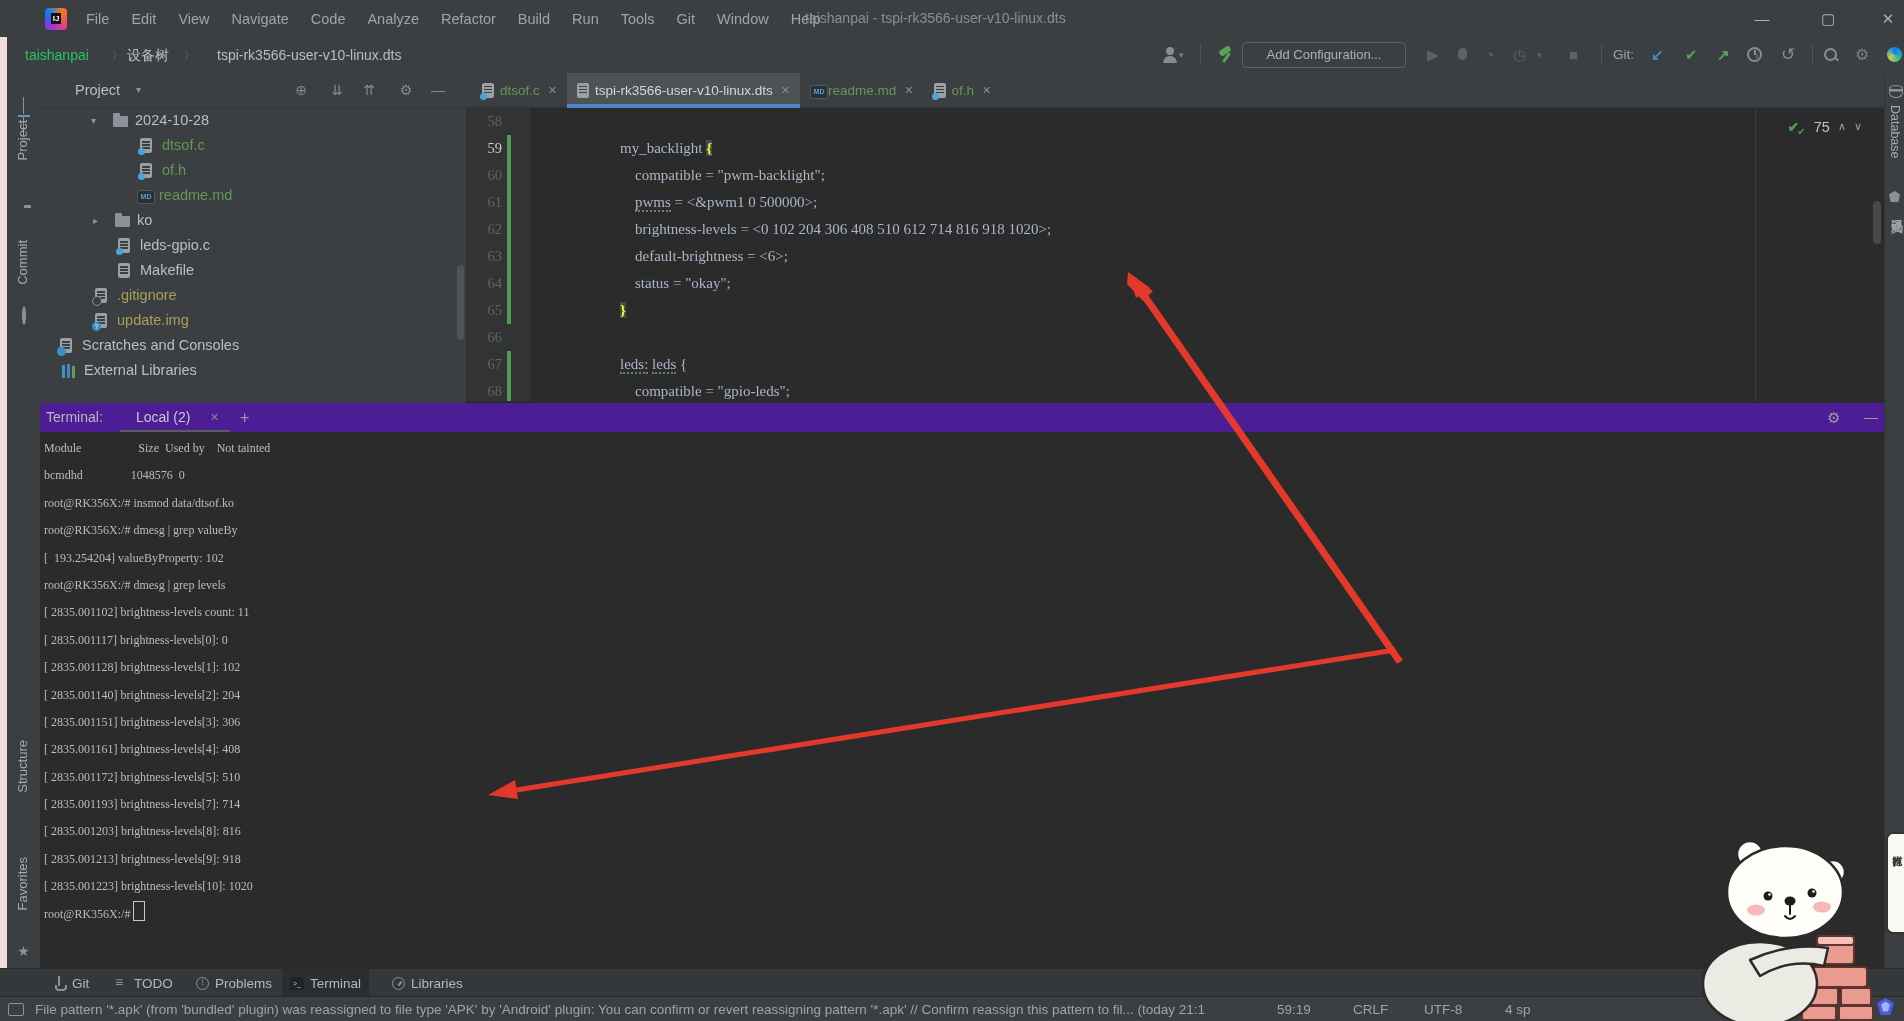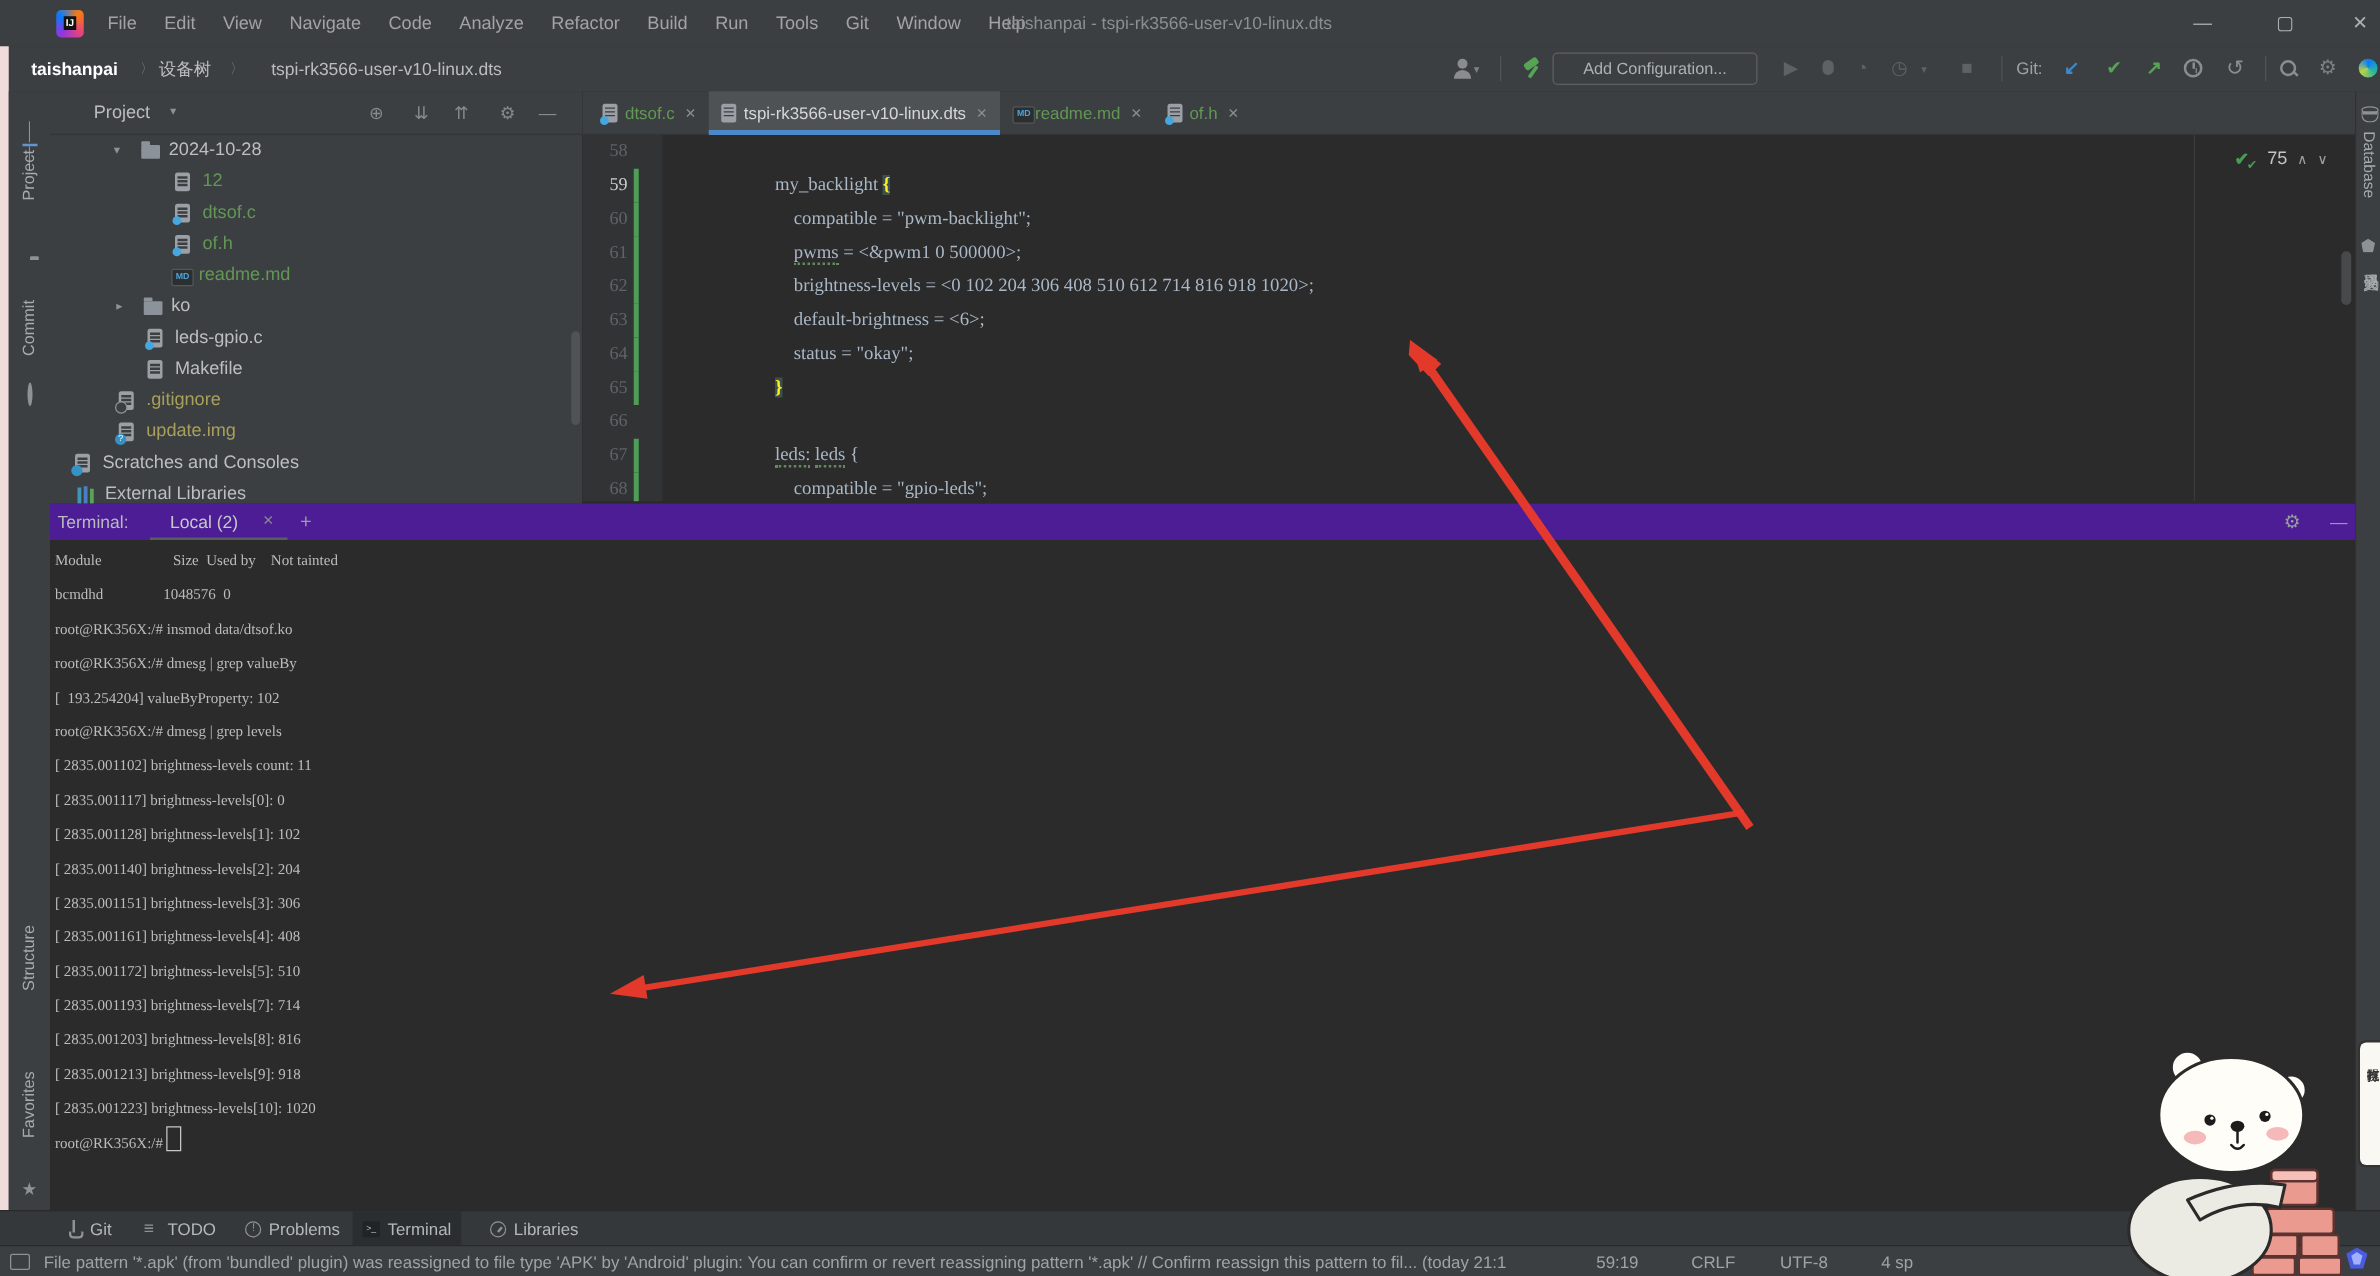--- a/index.html
+++ b/index.html
@@ -187,21 +187,21 @@
         <span class="menu-item">Window</span>
         <span class="menu-item">Help</span>
       </div>
     <div class="win-title">taishanpai - tspi-rk3566-user-v10-linux.dts</div>
     <div class="winbtn" style="left:1740px;">—</div>
     <div class="winbtn" style="left:1806px;">▢</div>
     <div class="winbtn" style="left:1866px;">✕</div>
   </div>
 
   <div class="toolbar2">
-    <span class="crumb" style="left:18px;font-weight:bold;color:#ffffff;">taishanpai</span>
+    <span class="crumb" style="left:18px;font-weight:normal;color:#22c55e;">taishanpai</span>
     <span class="crumb crumb-sep" style="left:105px;">〉</span>
     <span class="crumb" style="left:120px;">设备树</span>
     <span class="crumb crumb-sep" style="left:177px;">〉</span>
     <span class="ti" style="left:192px;top:10px;"><span class="i-page"></span></span>
     <span class="crumb" style="left:210px;">tspi-rk3566-user-v10-linux.dts</span>
 
     <span class="i-person"></span>
     <span class="tb-ico" style="left:1172px;font-size:9px;">▾</span>
     <span class="vsep" style="left:1193px;"></span>
     <span class="i-hammer"></span>
@@ -249,26 +249,20 @@
       <span class="ph-ico" style="left:355px;">⚙</span>
       <span class="ph-ico" style="left:387px;">—</span>
     </div>
     <div class="tree" id="project-tree">
         <div class="trow">
           <span class="chev" style="left: 51px;">▾</span>
           <span class="ti" style="left: 73px;">
             <span class="i-folder" style="display: block;"></span>
           </span>
           <span class="lbl c-norm" style="left: 95px;">2024-10-28</span>
-        </div>
-        <div class="trow">
-          <span class="ti" style="left: 100px;">
-            <span class="i-page" style="display: block;"></span>
-          </span>
-          <span class="lbl c-green" style="left: 122px;">12</span>
         </div>
         <div class="trow">
           <span class="ti" style="left: 100px;">
             <span class="i-page dot-blue" style="display: block;"></span>
           </span>
           <span class="lbl c-green" style="left: 122px;">dtsof.c</span>
         </div>
         <div class="trow">
           <span class="ti" style="left: 100px;">
             <span class="i-page dot-blue" style="display: block;"></span>

